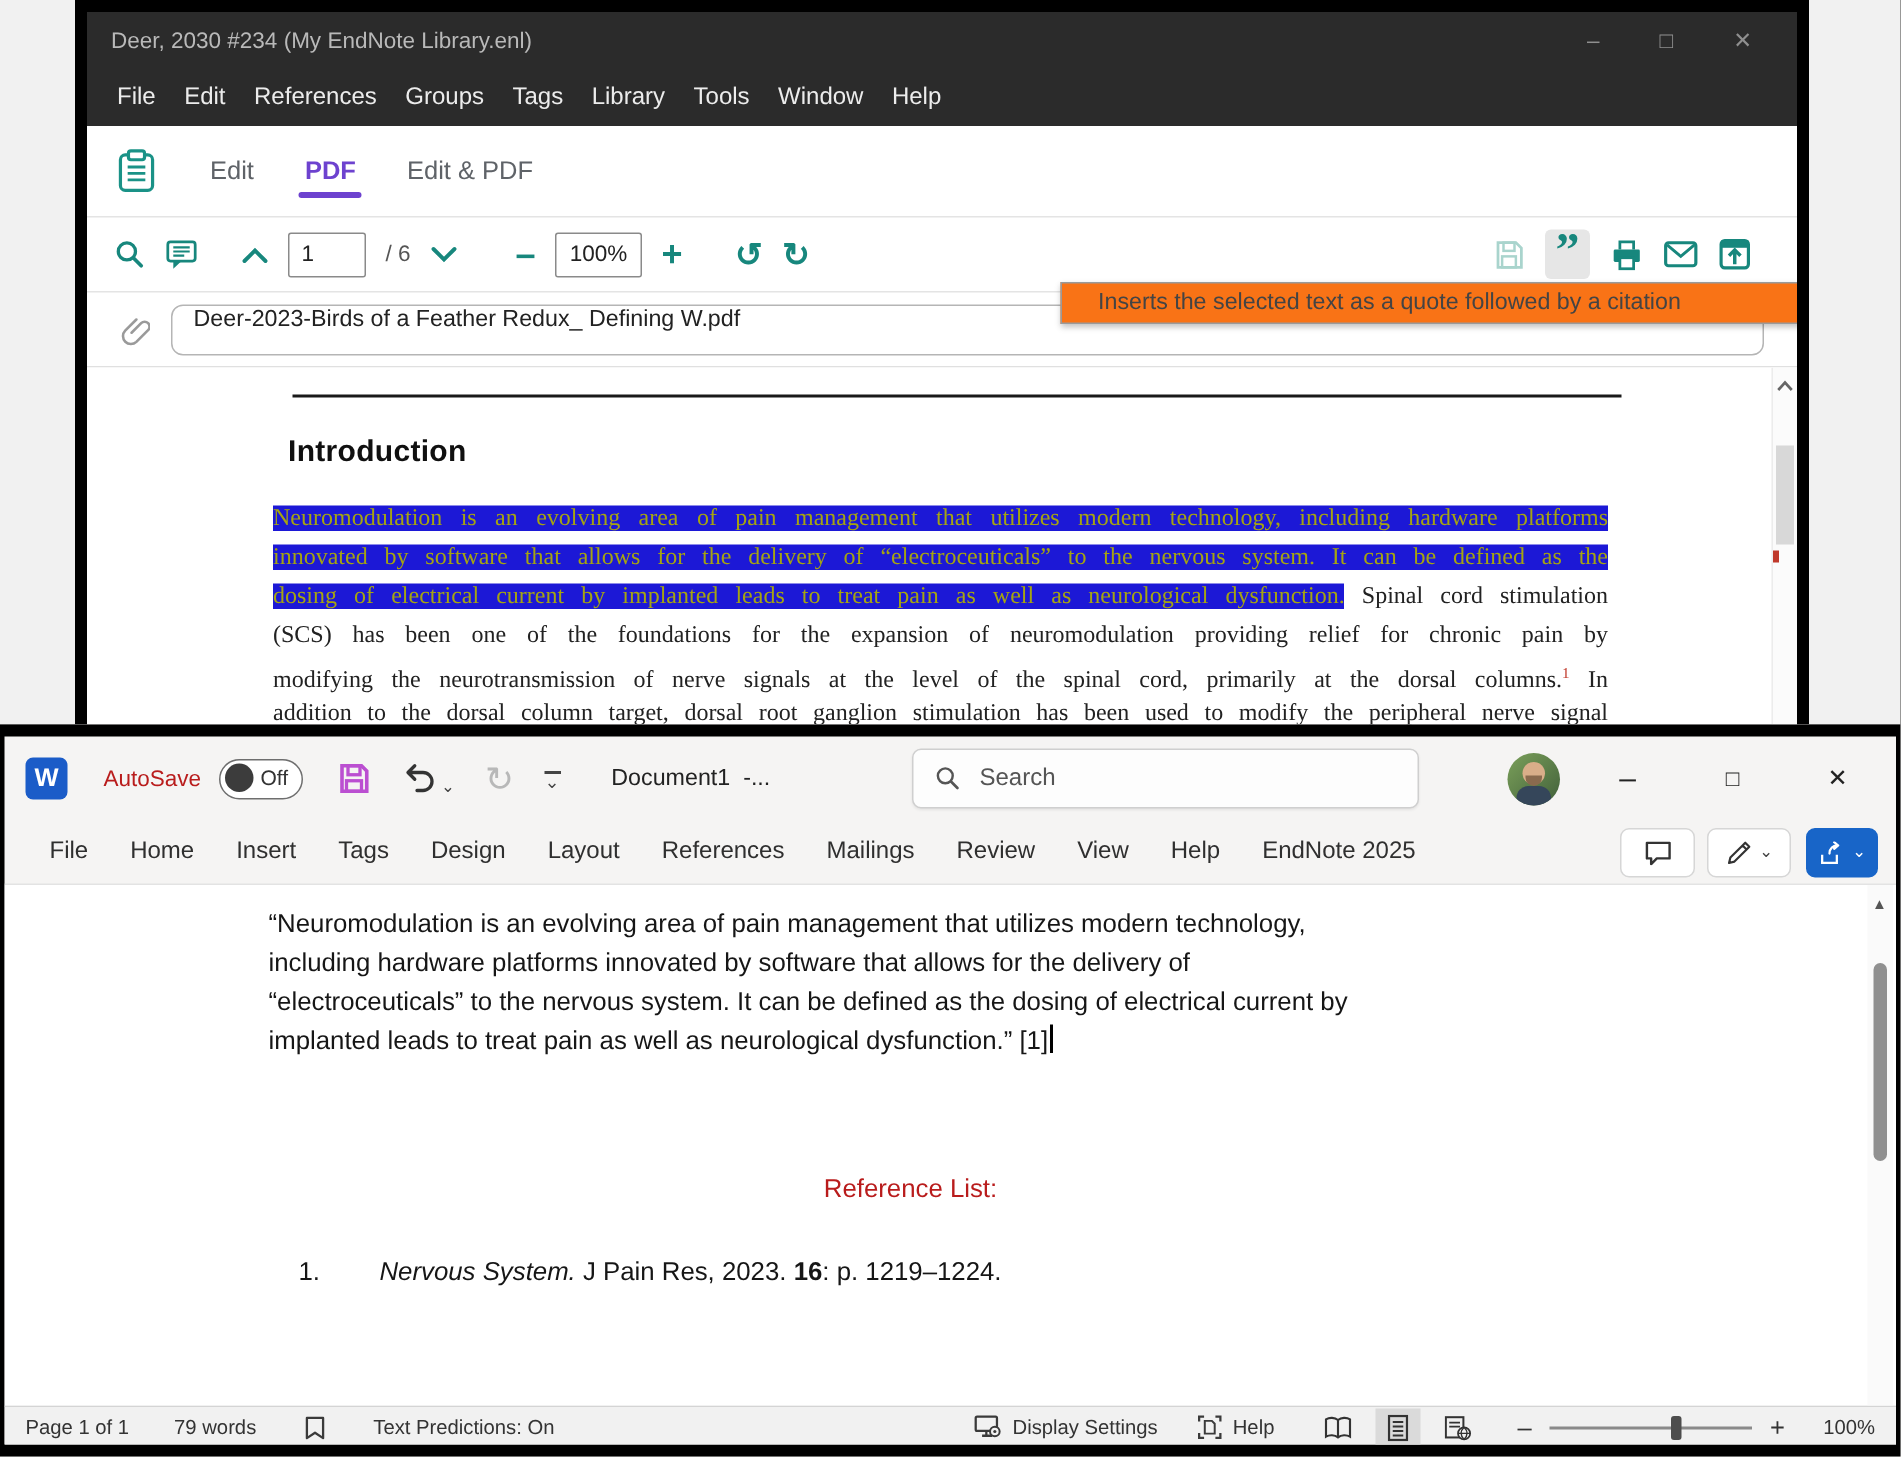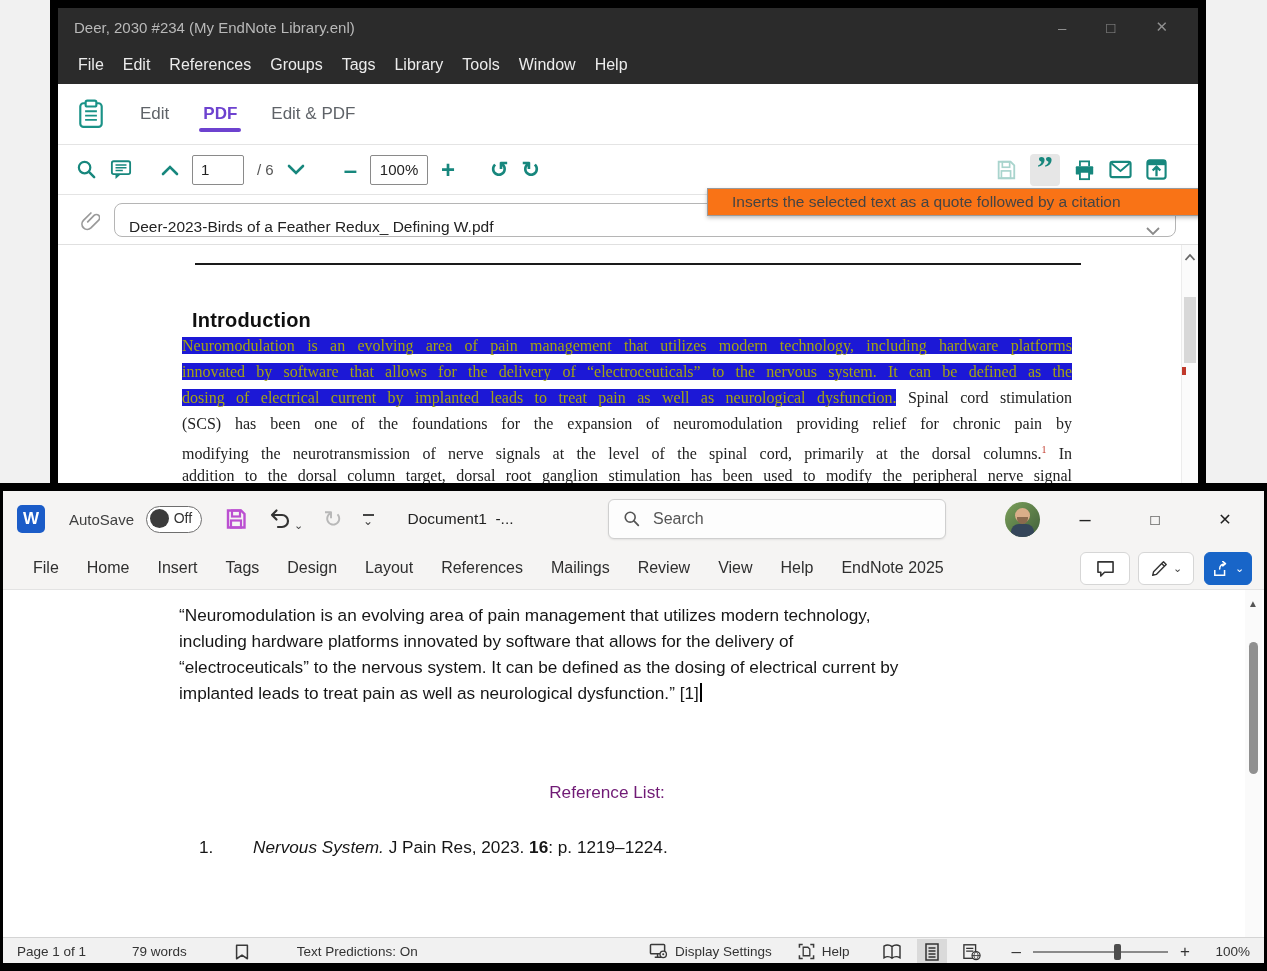--- a/index.html
+++ b/index.html
@@ -47,27 +47,27 @@
 
   .en-tooltip { position:absolute; left:649px; top:180px; width:505px; height:28px;
                 background:#f97316; border:1px solid #9a9a9a; box-shadow:0 2px 4px rgba(0,0,0,.25);
                 font-size:15.5px; color:#444; line-height:26px; padding:0 24px;
                 white-space:nowrap; overflow:hidden; z-index:6; }
 
   .en-filerow { height:50px; border-bottom:1px solid #e0e0e0; display:flex;
                 align-items:center; padding:0 22px; gap:14px; }
   .paperclip { color:#9a9a9a; display:flex; }
   .file-field { flex:1; height:34px; border:1px solid #b5b5b5; border-radius:8px;
-                padding:0 14px; font-size:15.5px; color:#222; display:flex; align-items:flex-end; background:#fff;gap:28px; }
+                padding:0 14px; font-size:15.5px; color:#222; display:flex; align-items:flex-start; background:#fff;gap:28px; }
   .file-field .fname { flex:1; white-space:nowrap; overflow:hidden; }
   .file-chevron { color:#8a8a8a; display:flex; }
 
   .en-pdfarea { position:relative; background:#fff; height:240px; overflow:hidden; }
   .pdf-rule { position:absolute; left:137px; top:18px; width:886px; height:2px; background:#1a1a1a; }
-  .pdf-heading { position:absolute; left:134px; top:64px; font-size:20px; font-weight:bold;
+  .pdf-heading { position:absolute; left:134px; top:45px; font-size:20px; font-weight:bold;
                  color:#101010; letter-spacing:.2px; }
   .pdf-text { position:absolute; left:124px; top:88px; width:890px;
               font-family:"Liberation Serif", serif; font-size:16px; color:#222; }
   .pdf-line { height:26px; line-height:26px; text-align:justify; text-align-last:justify;
               white-space:nowrap; overflow:hidden; }
   .pdf-line .hl { background:#1c18d6; color:#a5a411; }
   .pdf-line .hl:empty, .pdf-line sup:empty { display:none; }
   .pdf-line sup { color:#c0392b; font-size:10px; }
   .pdf-scroll { position:absolute; right:0; top:0; width:17px; height:100%;
                 background:#fbfbfb; border-left:1px solid #ececec; }
@@ -75,21 +75,21 @@
   .pdf-thumb { position:absolute; left:2px; top:52px; width:12px; height:66px; background:#d8d8d8; }
   .pdf-mark { position:absolute; left:0; top:122px; width:4px; height:8px; background:#c0392b; }
 
   
   .w-window { position:absolute; left:0; top:483px; width:1267px; height:488px;
               background:#f5f4f3; border:8px solid #000; border-left-width:3px;
               border-right-width:3px; overflow:hidden; }
   .w-titlebar { height:56px; display:flex; align-items:center; padding:0 14px; position:relative; }
   .w-logo { width:28px; height:28px; border-radius:5px; background:#1b5cc8; color:#fff;
             font-weight:bold; font-size:17px; display:flex; align-items:center; justify-content:center; }
-  .autosave-label { margin-left:24px; font-size:15px; color:#404040; }
+  .autosave-label { margin-left:24px; font-size:15px; color:#b91c1c; }
   .toggle { margin-left:12px; width:56px; height:27px; border:1.6px solid #6e6e6e;
             border-radius:14px; position:relative; background:#fff;text-align:right; }
   .toggle .knob { position:absolute; left:3px; top:2.6px; width:19px; height:19px;
                   border-radius:50%; background:#3c3c3c; }
   .toggle .tlabel { position:absolute; right:9px; top:3px; font-size:14px; color:#333; }
   .qat { display:flex; align-items:center; margin-left:22px; gap:20px; }
   .undo-wrap { display:flex; align-items:flex-end; gap:2px; color:#333; }
   .small-chev { font-size:11px; color:#444; line-height:1; }
   .redo-glyph { font-size:23px; color:#b8b8b8; line-height:1; }
   .qat-custom { display:flex; flex-direction:column; align-items:center; color:#444; }
@@ -125,35 +125,35 @@
   .rb-editing { right:70px; width:56px; }
   .rb-share { right:12px; width:48px; background:#1865c8; border-color:#1865c8; color:#fff; }
 
   .w-docarea { position:relative; background:#fff; height:347px; overflow:hidden; }
   .doc-quote { position:absolute; left:176px; top:12px; width:880px; font-size:17.2px;
                line-height:26px; color:#161616; }
   .doc-line { white-space:nowrap; }
   .cursor { display:inline-block; width:2px; height:19px; background:#000;
             vertical-align:-3px; margin-left:1px; }
   .ref-title { position:absolute; left:176px; top:192px; width:856px; text-align:center;
-               font-size:17.2px; color:#701a75; }
+               font-size:17.2px; color:#b91c1c; }
   .ref-item { position:absolute; left:196px; top:244px; display:flex; font-size:17.2px;
               line-height:26px; color:#161616; }
   .ref-num { width:54px; }
   .ref-body { width:820px; }
   .ref-line { white-space:nowrap; }
   .italic { font-style:italic; }
   .bold { font-weight:bold; }
   .w-scroll { position:absolute; right:2px; top:0; width:17px; height:100%; background:#fafafa; }
   .w-scroll .up { position:absolute; left:3px; top:8px; font-size:10px; color:#555; }
   .w-thumb { position:absolute; left:4px; top:52px; width:9px; height:132px;
              background:#909090; border-radius:5px; }
 
   .w-statusbar { height:28px; background:#f1f1f1; border-top:1px solid #d4d4d4;
-                 display:flex; align-items:center; font-size:13.5px; color:#333; padding:0 14px;gap:16px; }
+                 display:flex; align-items:center; font-size:13.5px; color:#333; padding:0 14px; }
   .sb-item { margin-right:30px; display:flex; align-items:center; gap:7px; }
   .sb-right { margin-left:auto; display:flex; align-items:center; }
   .sb-ic { color:#3a3a3a; display:flex; }
   .view-btn { width:30px; height:26px; display:flex; align-items:center; justify-content:center;
               color:#3a3a3a; margin:0 5px; }
   .view-btn.active { background:#dadada; }
   .zoom-track { width:135px; height:2px; background:#8a8a8a; position:relative; margin:0 12px; }
   .zoom-handle { position:absolute; left:60%; top:-7px; width:7px; height:16px;
                  background:#4d4d4d; border-radius:2px; }
   .zoom-glyph { font-size:17px; color:#333; }

